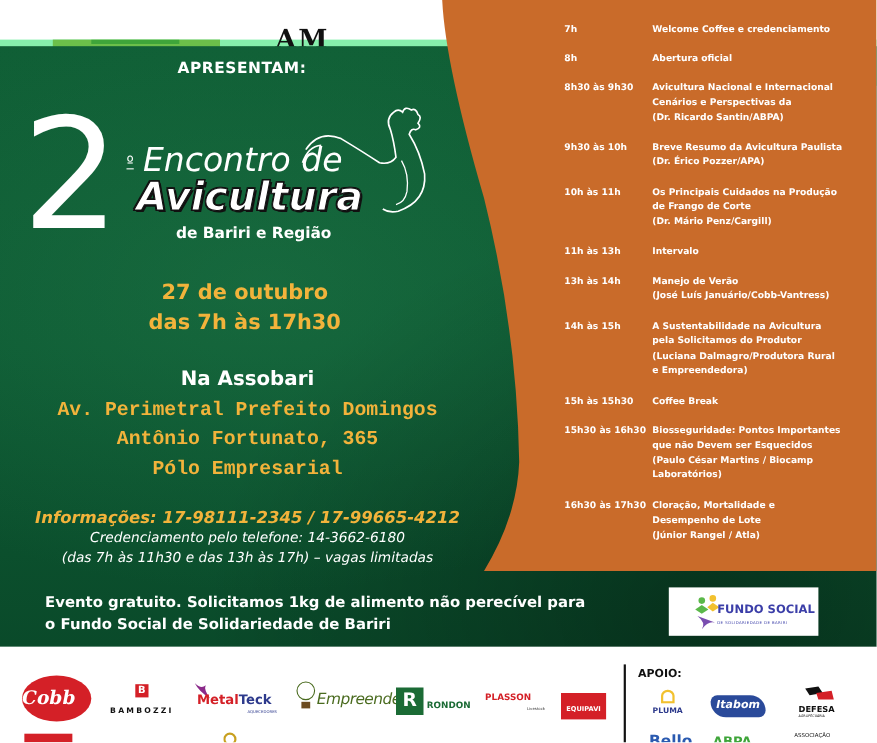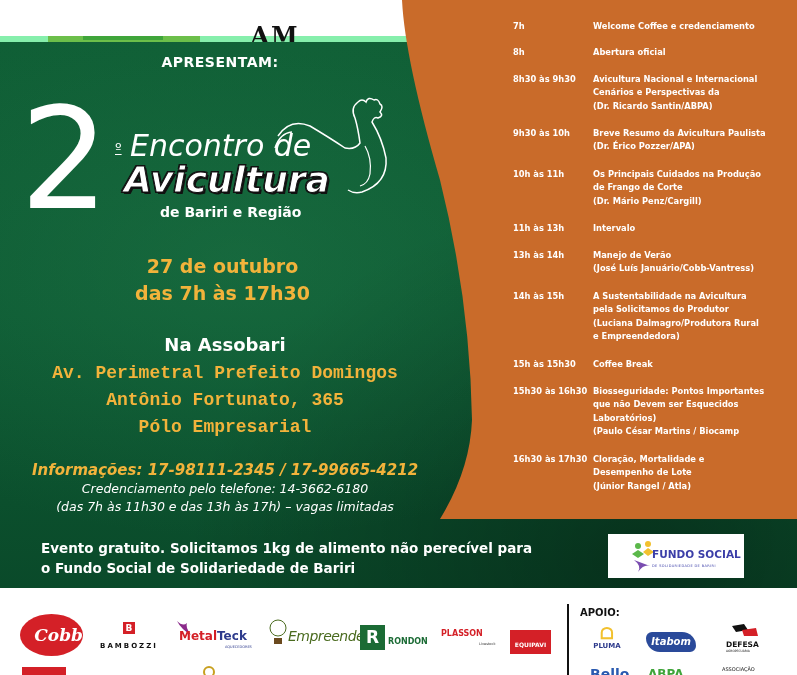--- a/index.html
+++ b/index.html
@@ -54,21 +54,21 @@
   .schedule { position: absolute; left: 513px; top: 20px; width: 280px; color: #ffffff; font-weight: bold; font-size: 8.3px; line-height: 13.4px; }
   .srow { position: absolute; left: 0; display: flex; width: 280px; }
   .stime { width: 80px; flex: none; white-space: nowrap; }
   .stext { width: 200px; flex: none; }
 
   
   .sponsors { position: absolute; left: 0; top: 588px; width: 797px; height: 87px; background: #ffffff; }
   .divider { position: absolute; left: 567px; top: 604px; width: 2px; height: 71px; background: #111; }
   .apoio { position: absolute; left: 580px; top: 607px; font-weight: bold; font-size: 10px; color: #111; }
 
-  .cobb { position: absolute; left: 20px; top: 614px; width: 63px; height: 42px; border-radius: 50%; background: #d42027; color: #fff; font-family: "DejaVu Serif", serif; font-style: italic; font-weight: bold; font-size: 17px; line-height: 42px; text-align: right; }
+  .cobb { position: absolute; left: 20px; top: 614px; width: 63px; height: 42px; border-radius: 50%; background: #d42027; color: #fff; font-family: "DejaVu Serif", serif; font-style: italic; font-weight: bold; font-size: 17px; line-height: 42px; text-align: left; }
   .bambozzi { position: absolute; left: 95px; top: 622px; width: 68px; height: 28px; text-align: center; }
   .bambozzi .b { display: block; margin: 0 auto; width: 12px; height: 12px; background: #d42027; color: #fff; font-size: 9px; line-height: 12px; font-weight: bold; }
   .bambozzi .bt { display: block; font-size: 7px; letter-spacing: 2px; color: #111; margin-top: 8px; font-weight: bold; }
   .metal { position: absolute; left: 175px; top: 617px; width: 85px; height: 34px; }
   .metal .mt { position: absolute; left: 4px; top: 12px; font-weight: bold; font-size: 12px; white-space: nowrap; }
   .metal .mt .r { color: #d42027; } .metal .mt .bl { color: #2d3a8c; }
   .metal .mtsub { position: absolute; left: 50px; top: 28px; font-size: 3.5px; color: #2d3a8c; }
   .metal .wing { position: absolute; left: 0; top: 2px; }
   .agro { position: absolute; left: 268px; top: 614px; width: 88px; height: 40px; }
   .agro .at { position: absolute; left: 20px; top: 14px; font-size: 14px; color: #4a6b1f; font-style: italic; white-space: nowrap; letter-spacing: -0.5px; }
@@ -227,22 +227,22 @@
     <div class="stime">15h às 15h30</div>
     <div class="stext">
         <div>Coffee Break</div>
       </div>
   </div>
   <div class="srow" style="top:365px">
     <div class="stime">15h30 às 16h30</div>
     <div class="stext">
       <div>Biosseguridade: Pontos Importantes</div>
       <div>que não Devem ser Esquecidos</div>
+      <div>(Paulo César Martins / Biocamp</div>
       <div>Laboratórios)</div>
-      <div>(Paulo César Martins / Biocamp</div>
     </div>
   </div>
   <div class="srow" style="top:433px">
     <div class="stime">16h30 às 17h30</div>
     <div class="stext">
       <div>Cloração, Mortalidade e</div>
       <div>Desempenho de Lote</div>
       <div>(Júnior Rangel / Atla)</div>
     </div>
   </div>

